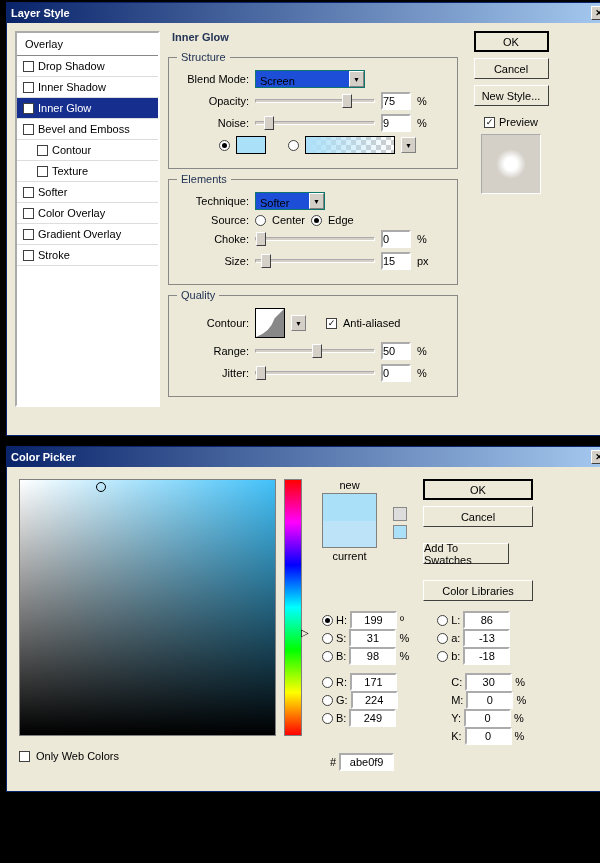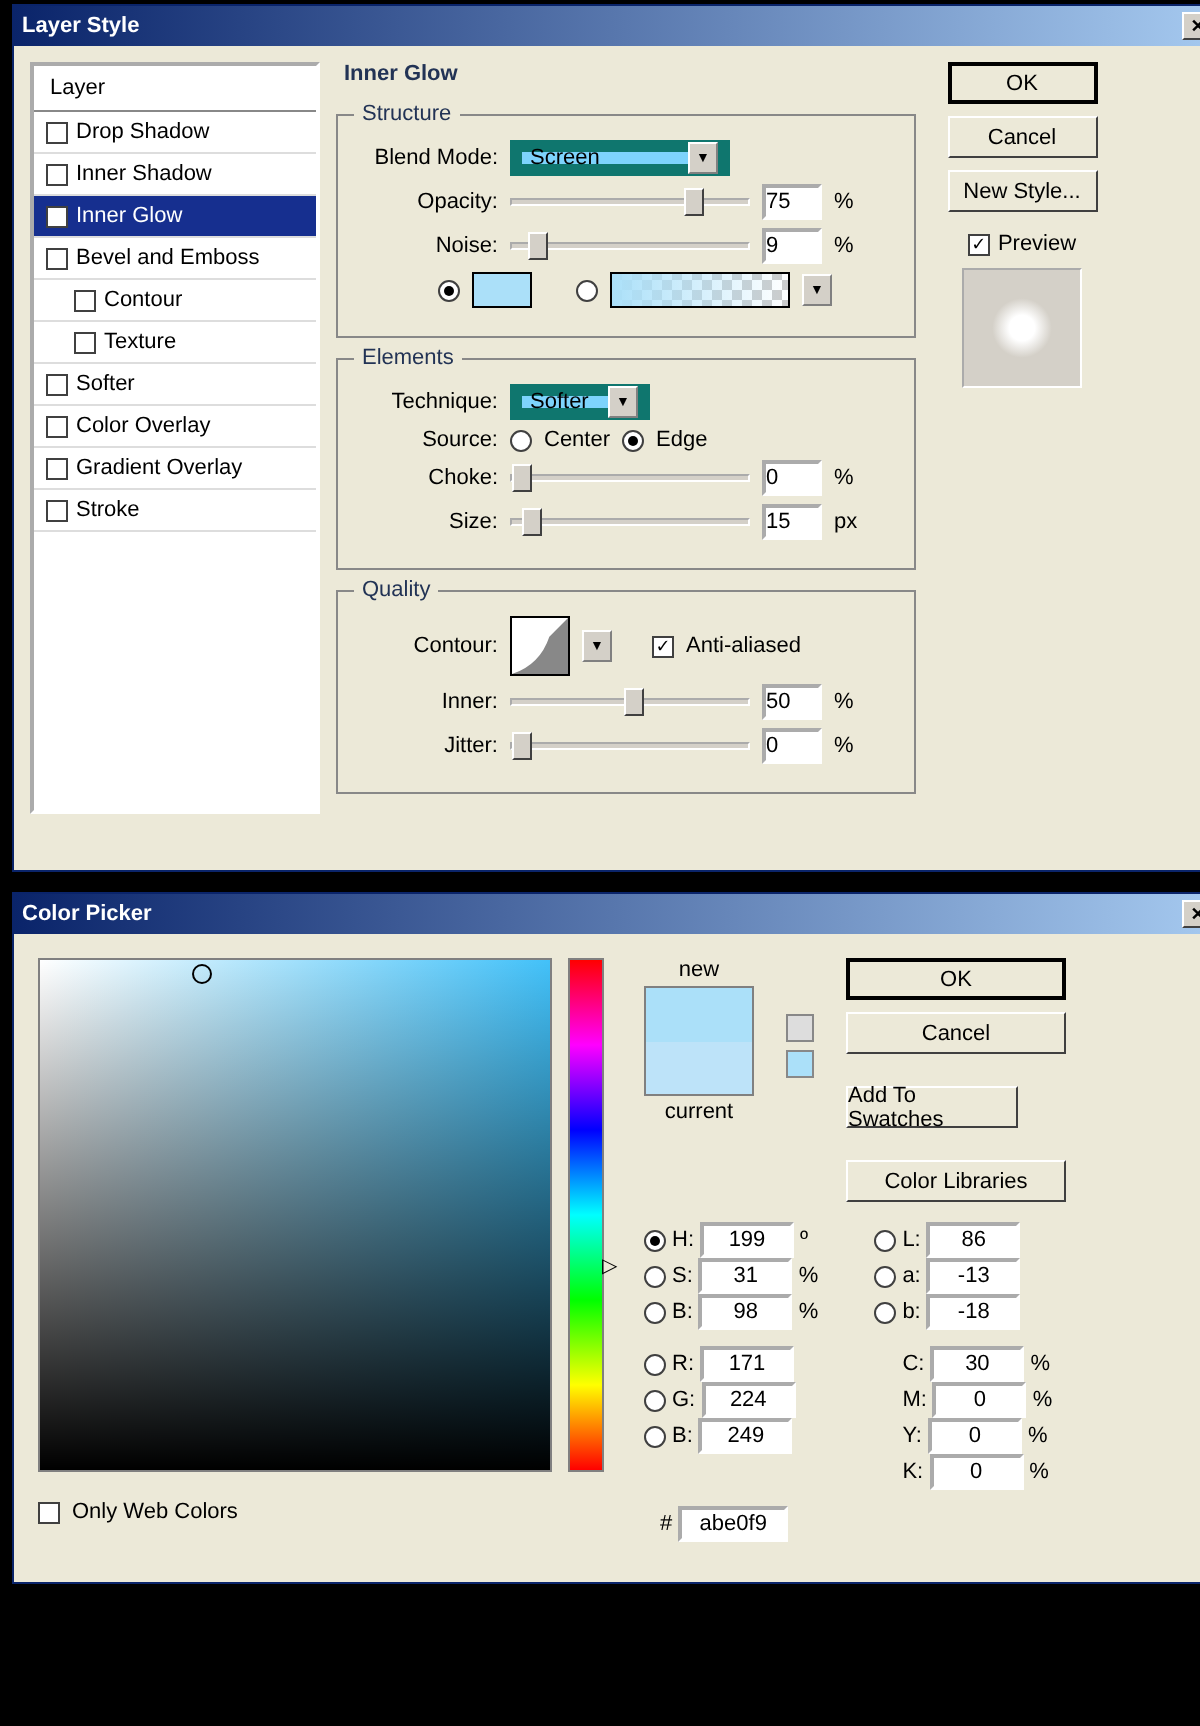--- a/index.html
+++ b/index.html
@@ -14,21 +14,21 @@
 .sp-row{padding:4px 6px;display:flex;align-items:center;gap:4px;border-bottom:1px solid #ddd}
 .sp-row.sel{background:#162f8f;color:#fff}
 .sp-row.sel span{color:#fff}
 .sp-row.indent{padding-left:20px}
 .cb{width:11px;height:11px;border:1px solid #404040;background:#fff;display:inline-flex;align-items:center;justify-content:center;font-size:9px}
 .fieldset{border:1px solid #888;padding:8px 10px 10px;margin-bottom:10px;position:relative}
 .fieldset .legend{position:absolute;top:-7px;left:8px;background:#ece9d8;padding:0 4px;color:#235;font-size:11px}
 .mid{width:290px}
 .row{display:flex;align-items:center;margin:4px 0;gap:6px}
 .lbl{text-align:right;width:70px}
-.dd{border:6px solid #0f766e;background:#7dd3fc;height:18px;display:flex;align-items:center;padding:0 4px;position:relative}
+.dd{border:1px solid #0f766e;background:#1d4ed8;height:18px;display:flex;align-items:flex-end;padding:0 4px;position:relative}
 .dd-arrow{position:absolute;right:0;width:15px;height:16px;background:#d4d0c8;border:1px solid #fff;border-right-color:#808080;border-bottom-color:#808080;display:flex;align-items:center;justify-content:center;font-size:7px}
 .slider{height:4px;background:#d4d0c8;border:1px inset #fff;width:120px;position:relative}
 .handle{position:absolute;width:10px;height:14px;background:#d4d0c8;border:1px solid #fff;border-right-color:#404040;border-bottom-color:#404040;top:-6px}
 .numbox{width:30px;height:18px;border:2px inset #fff;background:#fff;text-align:left;padding-top:1px}
 .radio{width:11px;height:11px;border:1px solid #404040;border-radius:50%;background:#fff;display:inline-flex;align-items:center;justify-content:center}
 .radio.on::after{content:"";width:5px;height:5px;border-radius:50%;background:#000}
 .swatch{width:30px;height:18px;border:1px solid #000}
 .grad{width:90px;height:18px;border:1px solid #000;background:repeating-conic-gradient(#ccc 0 25%,#fff 0 50%) 0/10px 10px;position:relative}
 .grad::before{content:"";position:absolute;inset:0;background:linear-gradient(to right,#abe0f9,rgba(171,224,249,0))}
 .btn-r{width:75px;height:21px;background:#ece9d8;border:1px solid #fff;border-right-color:#404040;border-bottom-color:#404040;display:flex;align-items:center;justify-content:center}
@@ -54,21 +54,21 @@
 <body>
 
 <div class="dialog" style="left:6px;top:2px;width:606px;height:434px">
   <div class="titlebar">
     <span>Layer Style</span>
     <div class="close-btn">✕</div>
   </div>
   <div class="content">
 
     <div class="styles-panel">
-      <div class="sp-head">Layer</div>
+      <div class="sp-head">Overlay</div>
       <div class="sp-row">
           <span class="cb"></span>
           <span>Drop Shadow</span>
         </div>
       <div class="sp-row">
           <span class="cb"></span>
           <span>Inner Shadow</span>
         </div>
       <div class="sp-row sel">
           <span class="cb">✓</span>
@@ -186,21 +186,21 @@
               <svg viewBox="0 0 30 30" width="28" height="28">
                 <path d="M0 30 Q15 25 20 10 L30 0 L30 30 Z" fill="#888"></path>
               </svg>
             </span>
           <div class="dd-arrow" style="position:static">▼</div>
           <span style="width:8px"></span>
           <span class="cb">✓</span>
           <span>Anti-aliased</span>
         </div>
         <div class="row">
-          <span class="lbl">Inner:</span>
+          <span class="lbl">Range:</span>
           <div class="slider">
               <div class="handle" style="left:56px"></div>
             </div>
           <div class="numbox">50</div>
           <span>%</span>
         </div>
         <div class="row">
           <span class="lbl">Jitter:</span>
           <div class="slider">
               <div class="handle" style="left:0"></div>

